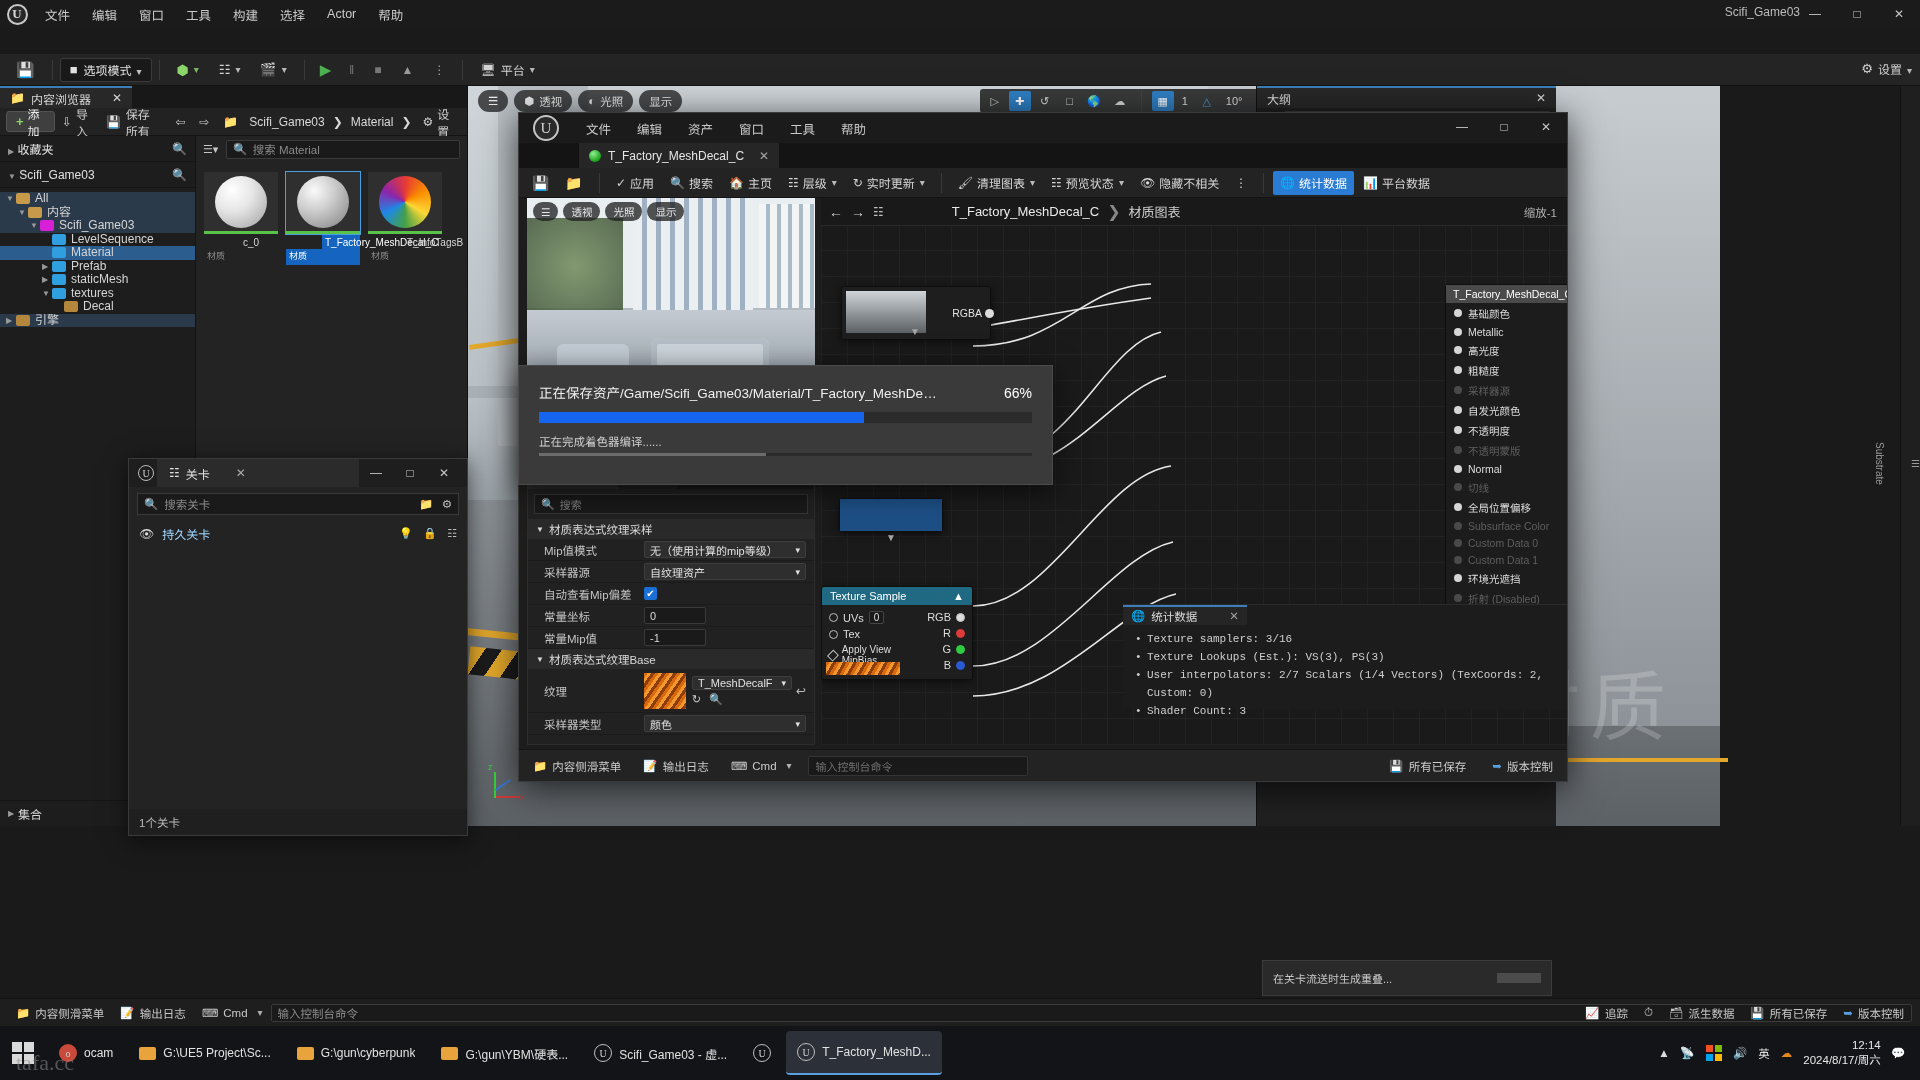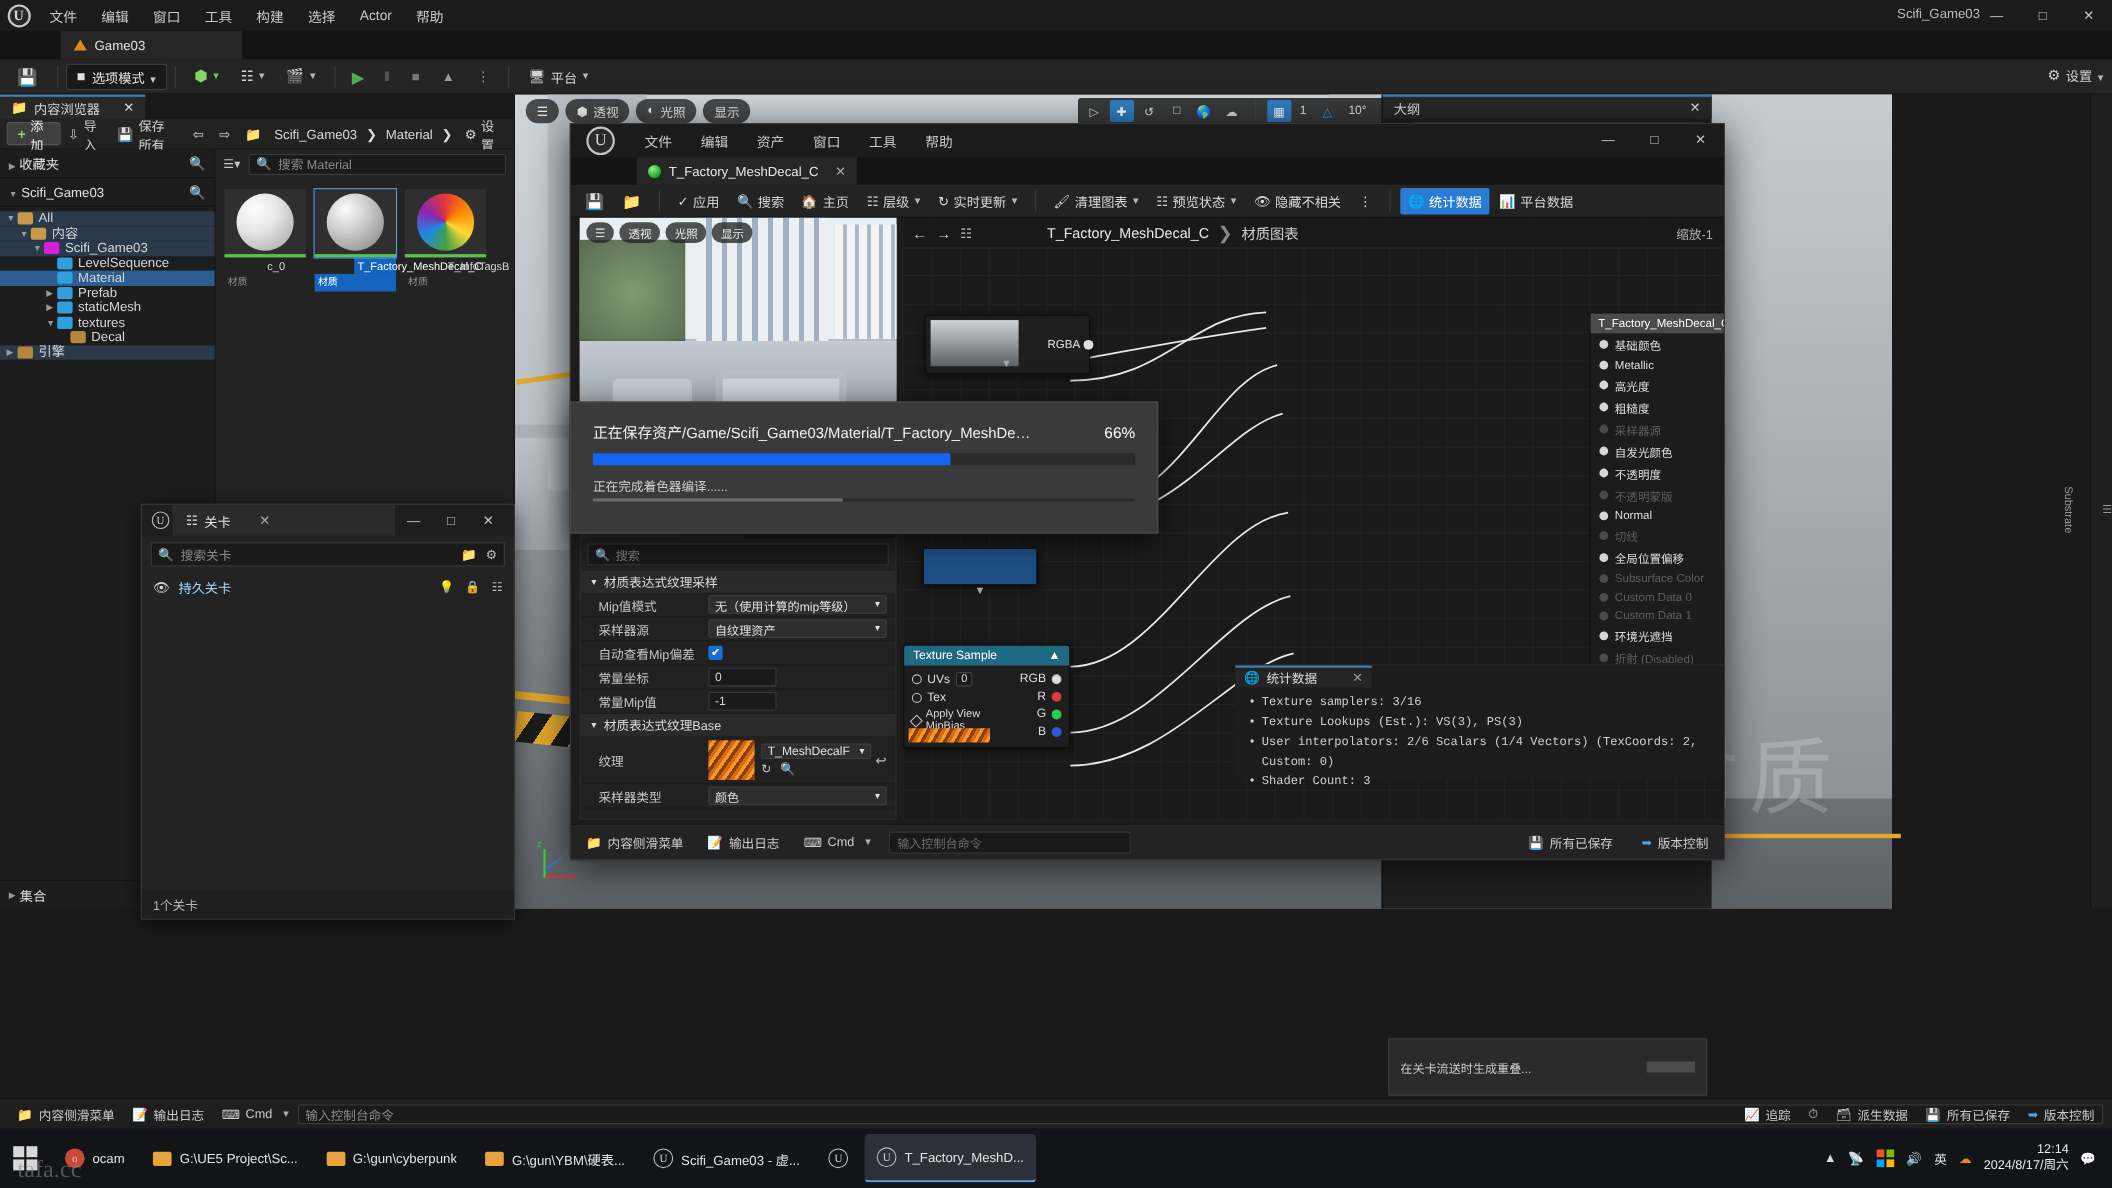--- a/index.html
+++ b/index.html
@@ -302,26 +302,20 @@
     <div class="menuitem">Actor</div>
     <div class="menuitem">帮助</div>
     <div class="wintitle">Scifi_Game03</div>
     <div class="winbtns">
       <div class="winbtn">—</div>
       <div class="winbtn">□</div>
       <div class="winbtn close">✕</div>
     </div>
   </div>
 
-  <div class="tabstrip">
-    <div class="proj-tab">
-      <span class="tri"></span>
-      <span>Game03</span>
-    </div>
-  </div>
 
   <div class="maintool">
     <div class="tbtn" style="margin-left:8px;font-size:15px;">💾</div>
     <div class="sep"></div>
     <div class="modebox">
       <span style="margin-right:6px;font-size:13px;">■</span>
       <span class="chev">选项模式</span>
     </div>
     <div class="sep"></div>
     <div class="tbtn chev" style="color:#8bd46a;font-size:14px;">⬢</div>
@@ -971,21 +965,21 @@
 
         <div class="statpanel">
           <div class="st-head">
             <span>🌐</span>
             <span>统计数据</span>
             <span style="margin-left:auto;color:#a0a0a0;">✕</span>
           </div>
           <ul class="st-list" id="stats-host">
               <li>Texture samplers: 3/16</li>
               <li>Texture Lookups (Est.): VS(3), PS(3)</li>
-              <li>User interpolators: 2/6 Scalars (1/4 Vectors) (TexCoords: 2, Custom: 0)</li>
+              <li>User interpolators: 2/7 Scalars (1/4 Vectors) (TexCoords: 2, Custom: 0)</li>
               <li>Shader Count: 3</li>
             </ul>
         </div>
       </div>
 
       <div class="mw-foot">
         <div class="ftb">
           <span>📁</span>
           <span>内容侧滑菜单</span>
         </div>
@@ -1058,21 +1052,21 @@
         <span>💾</span>
         <span>所有已保存</span>
       </div>
       <div class="sb-item">
         <span style="color:#5aa0e0;">➥</span>
         <span>版本控制</span>
       </div>
     </div>
   </div>
 
-  <div class="abs" style="left:1262px;bottom:84px;width:290px;height:52px;background:#2a2a2a;border:1px solid #3c3c3c;
+  <div class="abs" style="left:1262px;bottom:84px;width:290px;height:36px;background:#2a2a2a;border:1px solid #3c3c3c;
               display:flex;align-items:center;padding:0 10px;font-size:11px;color:#c8c8c8;gap:8px;">
     <span class="nowrap" style="flex:1;">在关卡流送时生成重叠...</span>
     <span style="width:44px;height:10px;background:#4b4b4b;display:block;"></span>
   </div>
 
   <div class="taskbar">
     <div class="tb-start">
       <div class="tb-grid">
           <i></i>
           <i></i>

